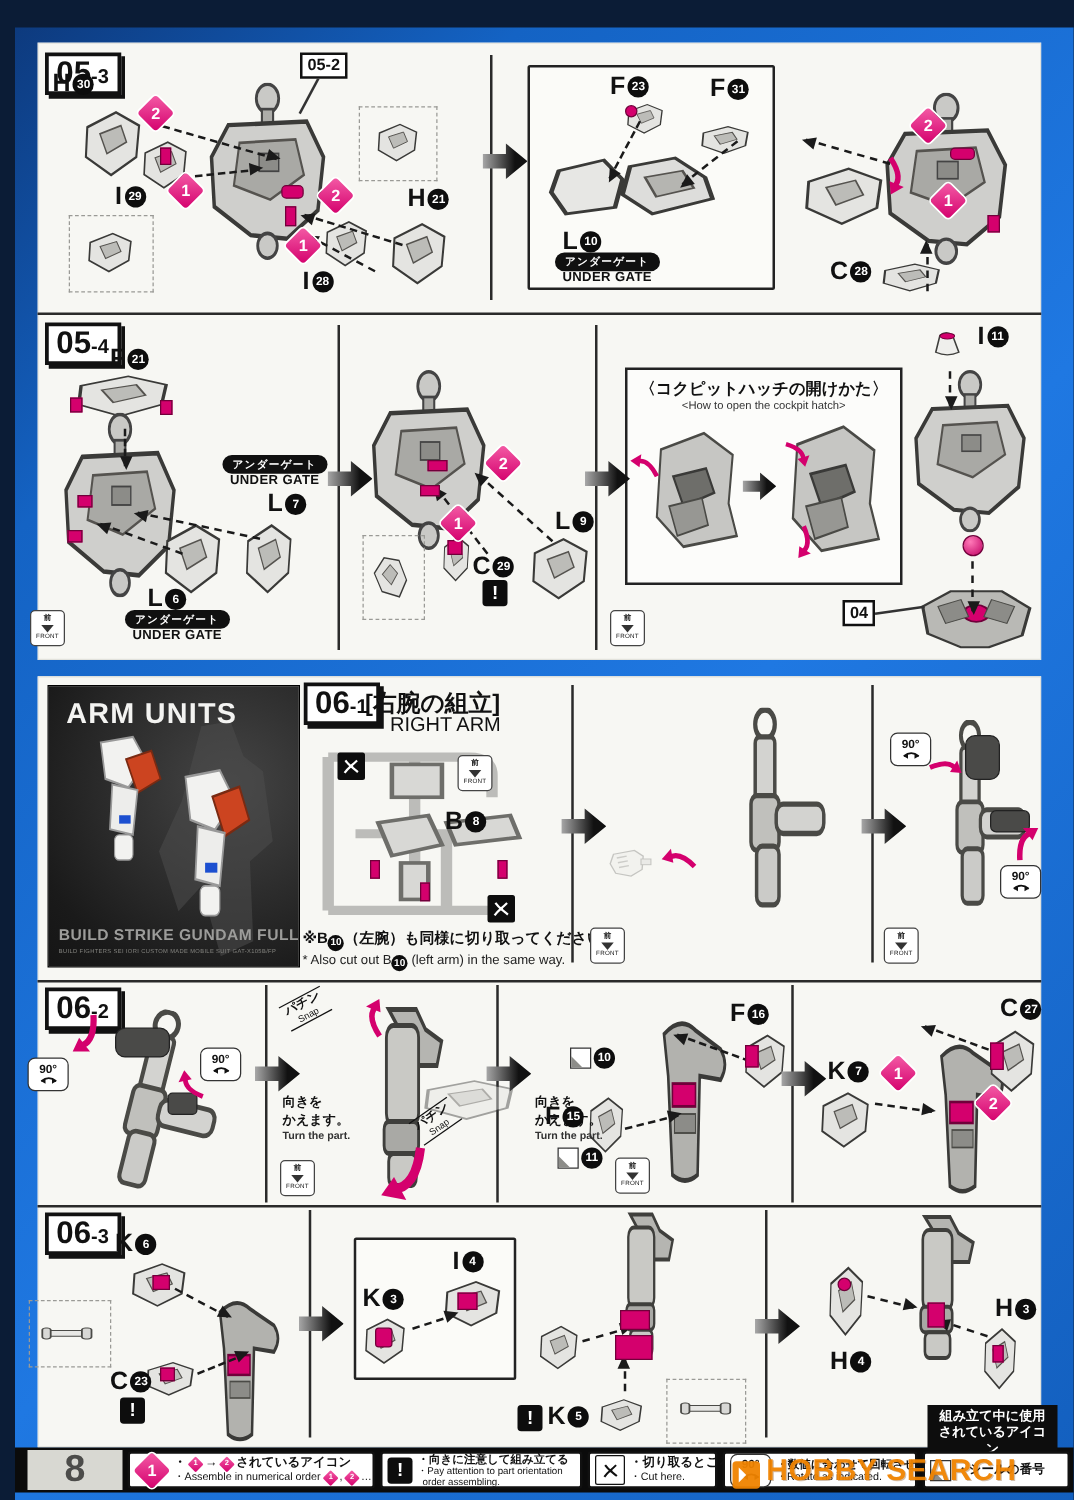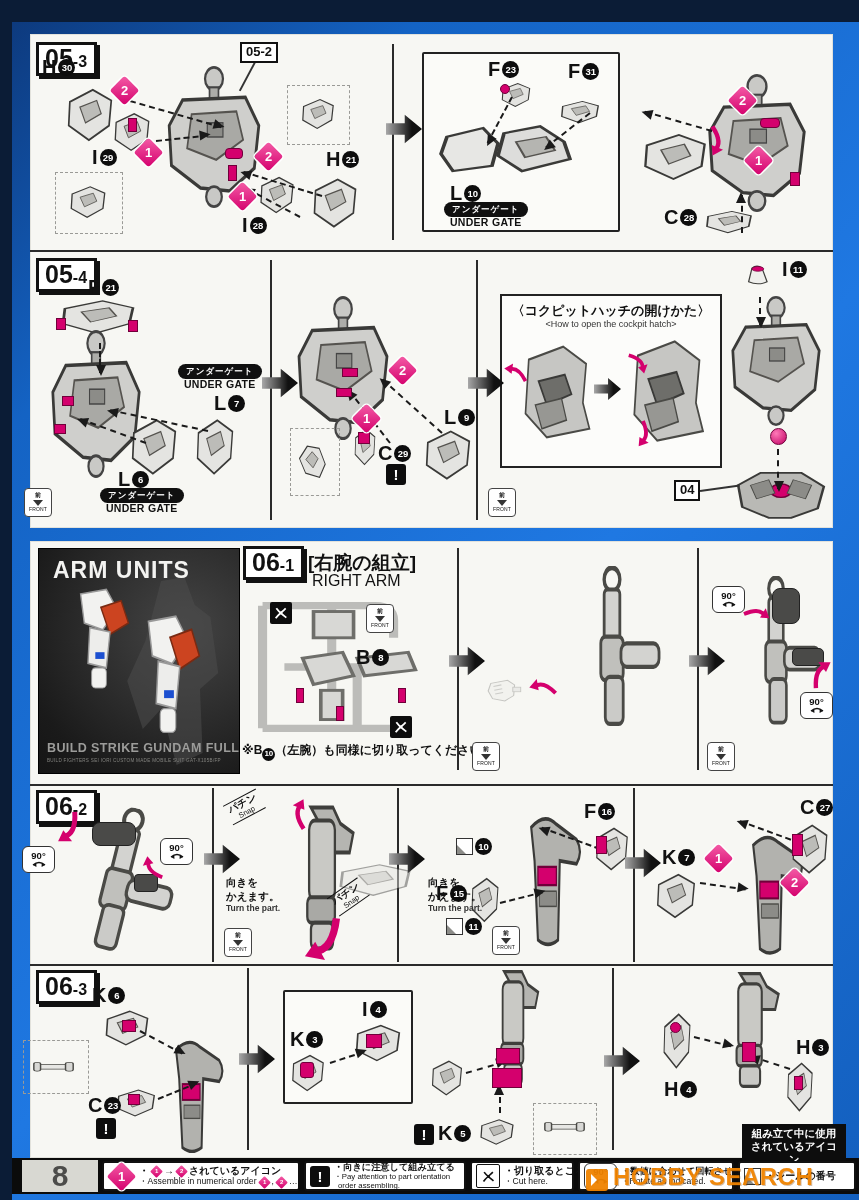--- a/index.html
+++ b/index.html
@@ -537,21 +537,21 @@
       <use href="#sym-armw"></use>
     </svg>
   <div class="prod">BUILD STRIKE GUNDAM FULL PACKAGE</div>
   <div class="sub">BUILD FIGHTERS SEI IORI CUSTOM MADE MOBILE SUIT GAT-X105B/FP</div>
 </div>
 
 <div class="seclabel" style="left:243px;top:546px">
   <span class="m">06</span>
     <span class="s">-1</span>
 </div>
-<div class="title-jp" style="left:308px;top:550px">[右腕の組立]</div>
+<div class="title-jp" style="left:292px;top:550px">[右腕の組立]</div>
 <div class="title-en" style="left:312px;top:572px">RIGHT ARM</div>
 
 <svg class="ill" style="left:248px;top:594px;width:182px;height:146px" preserveAspectRatio="none" viewBox="0 0 100 100">
     <use href="#sym-runner"></use>
   </svg>
 <div class="nip" style="left:270px;top:602px">
     <svg width="16" height="16" viewBox="0 0 24 24" style="color:#fff">
       <use href="#sym-nipper"></use>
     </svg>
   </div>
@@ -567,20 +567,21 @@
 </div>
 <div class="plabel" style="left:356px;top:646px">
     <span>B</span>
     <span class="pnum">8</span>
   </div>
 <div class="mchip" style="left:296px;top:688px;width:6px;height:13px"></div>
 <div class="mchip" style="left:336px;top:706px;width:6px;height:13px"></div>
 <div class="mchip" style="left:398px;top:688px;width:6px;height:13px"></div>
 <div class="note" style="left:242px;top:742px">
   <div class="nj"><span>※B</span><span class="pnum sm2">10</span><span>（左腕）も同様に切り取ってください。</span></div>
+  <div class="ne"><span>* Also cut out B</span><span class="pnum sm2">10</span><span> (left arm) in the same way.</span></div>
 </div>
 
 <div class="vdiv" style="left:457px;top:548px;height:222px"></div>
 <div class="sarr" style="left:449px;top:644px"></div>
 <svg class="ill ghost" style="left:482px;top:672px;width:44px;height:38px" preserveAspectRatio="none" viewBox="0 0 100 100">
     <use href="#sym-hand"></use>
   </svg>
 <svg class="parr" style="left:528px;top:676px;width:30px;height:24px;transform:scaleX(-1) rotate(18deg)" viewBox="0 0 34 30">
     <use href="#sym-parr"></use>
   </svg>

